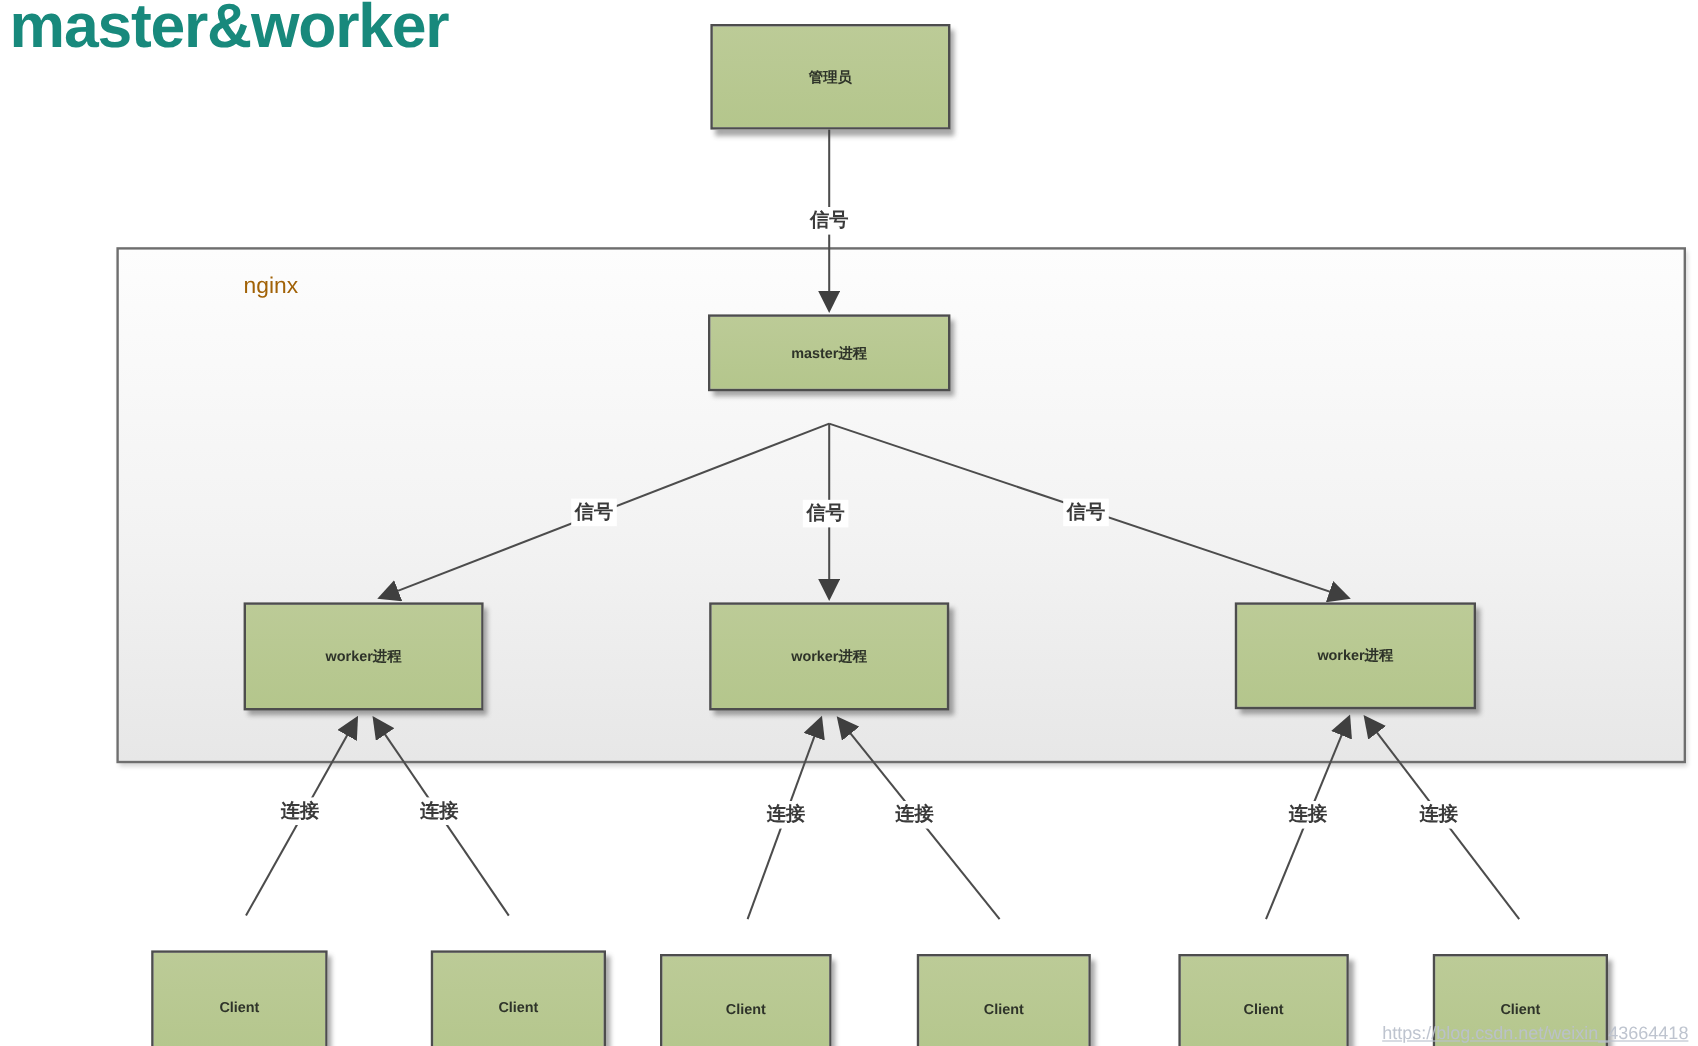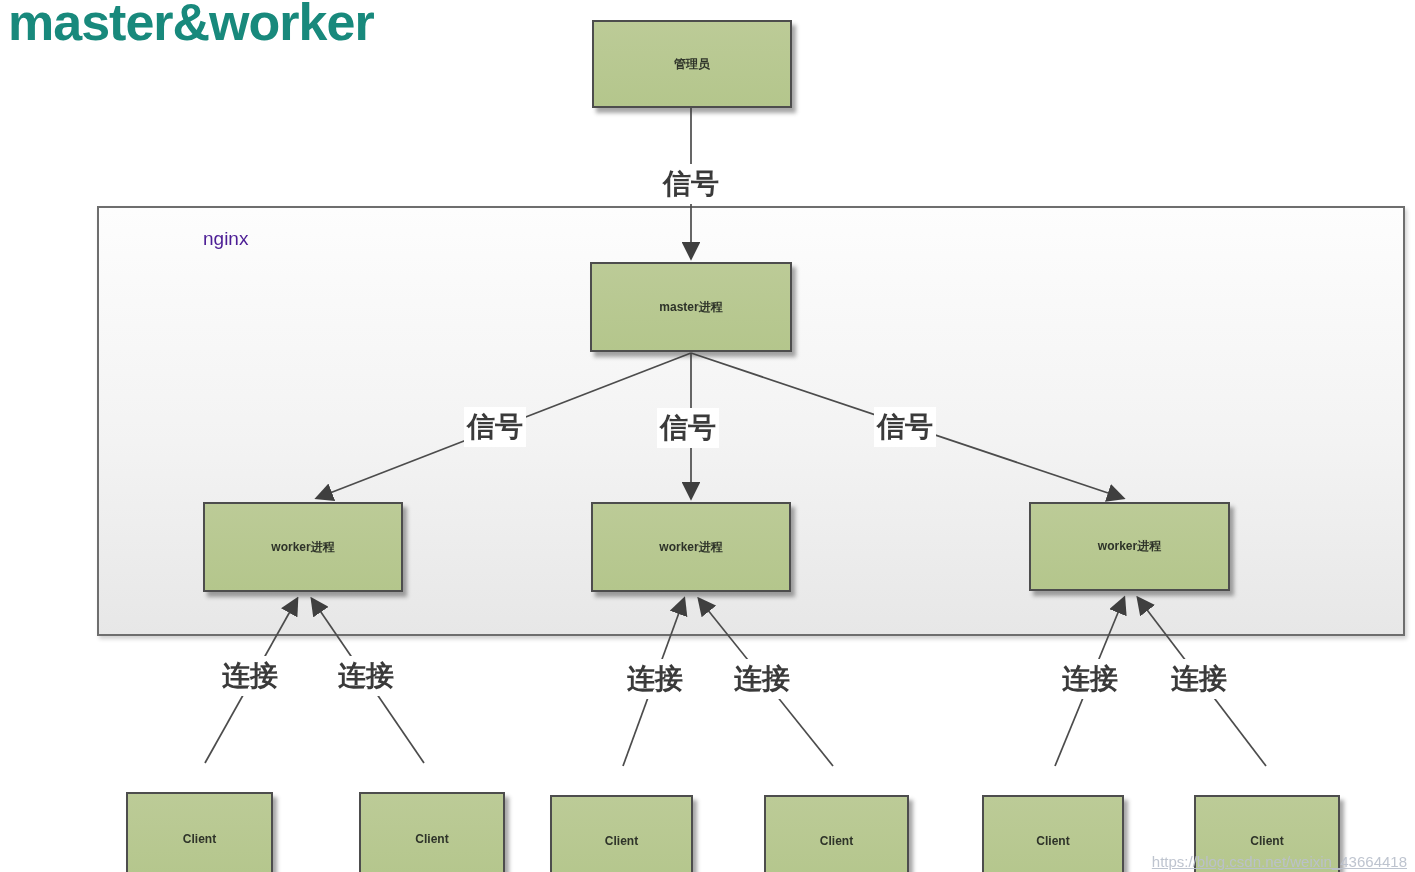--- a/index.html
+++ b/index.html
@@ -14,47 +14,47 @@
     color:#18897c;
   }
   .nginx-box{
     position:absolute;left:97px;top:206px;width:1308px;height:430px;
     border:2px solid #6e6e6e;box-sizing:border-box;
     background:linear-gradient(180deg,#fdfdfd 0%,#f3f3f3 55%,#e7e7e7 100%);
     box-shadow:2px 3px 4px rgba(0,0,0,0.18);
   }
   .nginx-label{
     position:absolute;left:203px;top:228px;
-    font-size:19px;color:#4c1d95;
+    font-size:19px;color:#a16207;
   }
   svg.edges{position:absolute;left:0;top:0;z-index:2;}
   .node{
     position:absolute;box-sizing:border-box;z-index:3;
     background:linear-gradient(180deg,#bccb97 0%,#b4c68c 100%);
     border:2px solid #4d4d4d;
     box-shadow:4px 5px 4px rgba(60,60,60,0.45);
     display:flex;align-items:center;justify-content:center;
     font-size:12px;font-weight:600;color:#2e3329;
   }
   .node.admin   {left:592px;top:20px; width:200px;height:88px;}
-  .node.master  {left:590px;top:262px;width:202px;height:90px;}
+  .node.master  {left:590px;top:262px;width:202px;height:64px;}
   .node.worker1 {left:203px;top:502px;width:200px;height:90px;}
   .node.worker2 {left:591px;top:502px;width:200px;height:90px;}
   .node.worker3 {left:1029px;top:502px;width:201px;height:89px;}
   .node.client  {height:93px;top:763px;margin-top:29px;}
   .node.client1 {left:126px; width:147px;}
   .node.client2 {left:359px; width:146px;}
   .node.client3 {left:550px; top:766px;width:143px;height:92px;}
   .node.client4 {left:764px; top:766px;width:145px;height:92px;}
   .node.client5 {left:982px; top:766px;width:142px;height:92px;}
   .node.client6 {left:1194px;top:766px;width:146px;height:92px;}
   .edge-label{
     position:absolute;z-index:4;transform:translate(-50%,-50%);
     background:#ffffff;padding:1px 3px;
-    font-size:28px;font-weight:bold;color:#3a3a3a;white-space:nowrap;
+    font-size:16px;font-weight:bold;color:#3a3a3a;white-space:nowrap;
   }
   .watermark{
     position:absolute;right:8px;bottom:2px;z-index:5;
     font-size:15px;color:rgba(186,193,204,0.95);text-decoration:underline;
   }
 </style>
 </head>
 <body>
 
 <div class="page-title">master&amp;worker</div>

